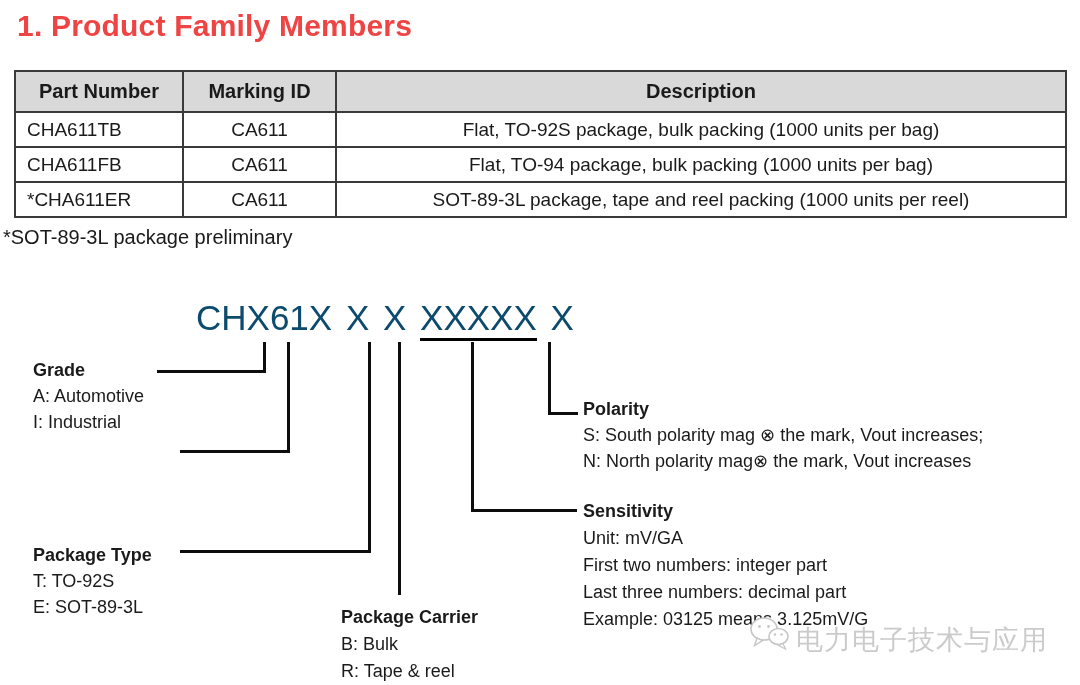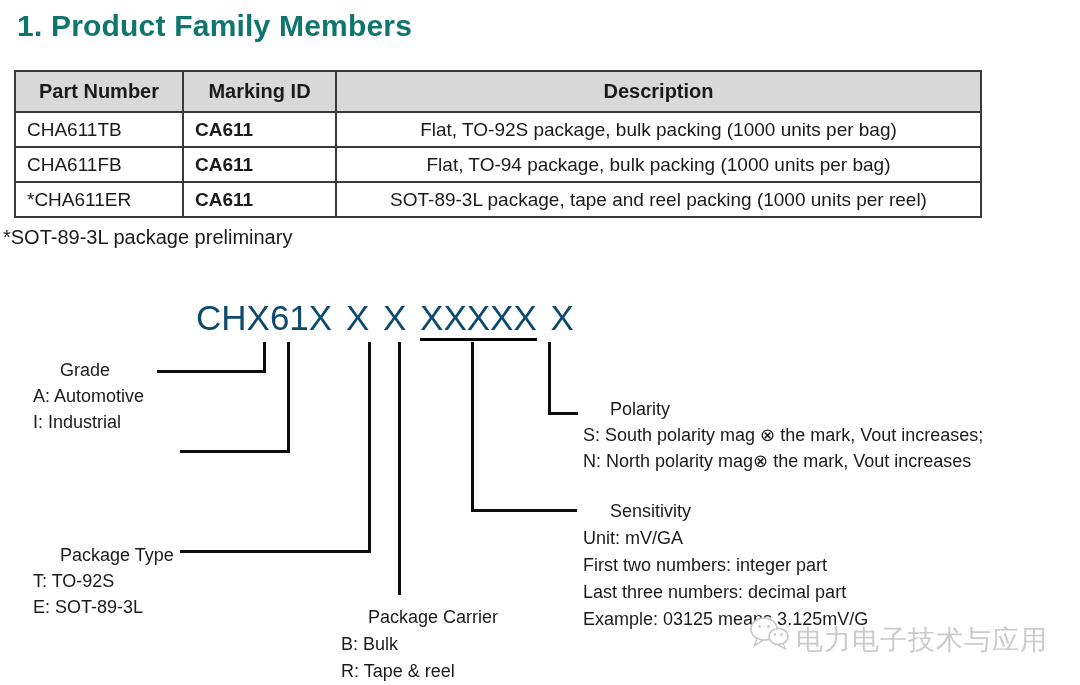--- a/index.html
+++ b/index.html
@@ -14,29 +14,29 @@
   }
 
   
   .title {
     position: absolute;
     left: 17px;
     top: 9px;
     font-size: 30px;
     font-weight: 700;
     letter-spacing: 0.2px;
-    color: #0f766e;
+    color: #ef4444;
   }
 
   
   .pf-table {
     position: absolute;
     left: 14px;
     top: 70px;
-    width: 968px;
+    width: 1053px;
     border-collapse: collapse;
     table-layout: fixed;
     font-size: 19px;
     color: #1a1a1a;
   }
   .pf-table th, .pf-table td {
     border: 2px solid #3a3a3a;
     padding: 0 11px;
     overflow: hidden;
     white-space: nowrap;
@@ -45,21 +45,21 @@
     background: #d9d9d9;
     font-size: 20px;
     font-weight: 700;
     height: 39px;
     text-align: center;
   }
   .pf-table td { height: 33px; }
   .col-part { width: 168px; }
   .col-mark { width: 153px; }
   .cell-part { text-align: left; }
-  .cell-mark { text-align: left; font-weight: bold; }
+  .cell-mark { text-align: center; }
   .cell-desc { text-align: center; }
 
   .footnote {
     position: absolute;
     left: 3px;
     top: 226px;
     font-size: 20px;
     color: #1a1a1a;
   }
 
@@ -92,21 +92,21 @@
   #vl-pol     { left: 548px; top: 342px; height: 73px; }
   #hl-pol     { left: 548px; top: 412px; width: 30px; }
 
   .legend {
     position: absolute;
     font-size: 18px;
     line-height: 26px;
     white-space: nowrap;
     color: #1a1a1a;
   }
-  .legend .lbl { font-weight: 400; margin-left: 27px; }
+  .legend .lbl { font-weight: 700; }
   .lh27 { line-height: 27px; }
 
   #sec-grade    { left: 33px;  top: 357px; }
   #sec-prefix   { left: 33px;  top: 447px; }
   #sec-pkgtype  { left: 33px;  top: 542px; }
   #sec-carrier  { left: 341px; top: 604px; }
   #sec-polarity { left: 583px; top: 396px; }
   #sec-sens     { left: 583px; top: 498px; }
 
   

